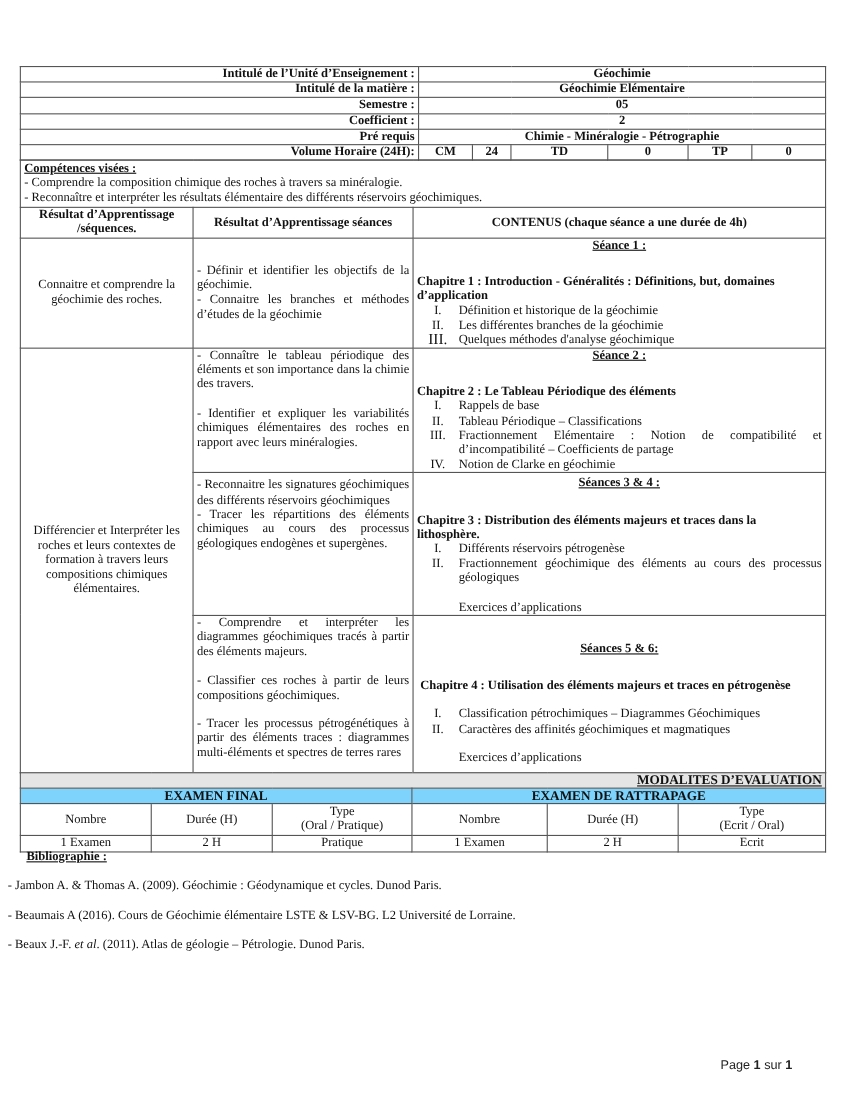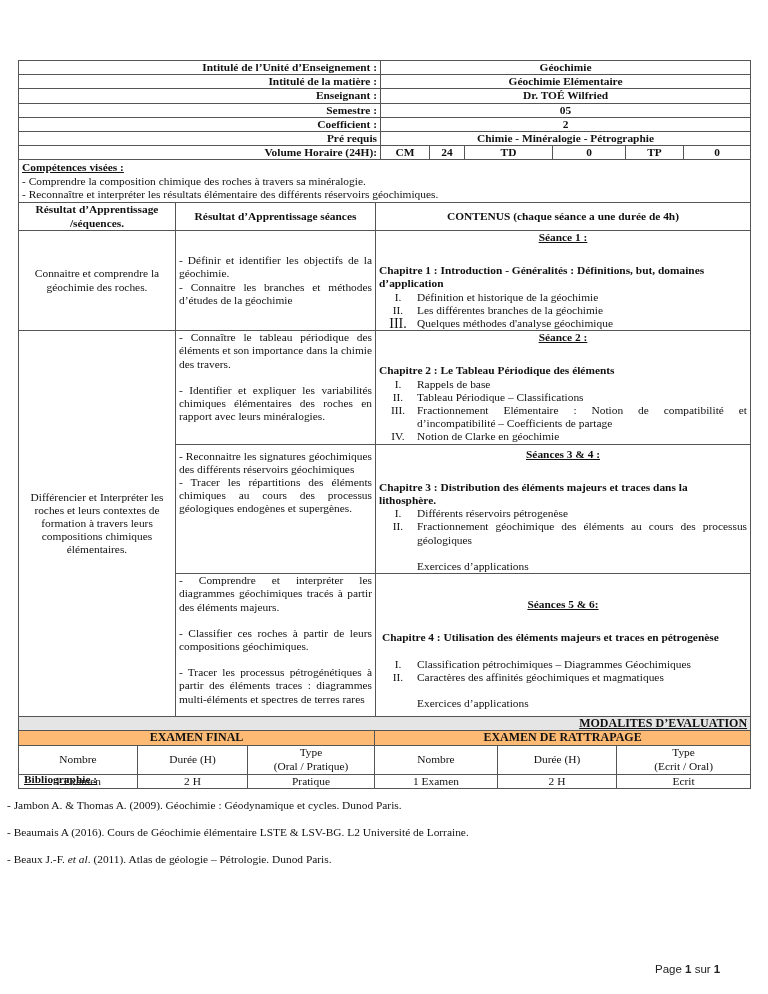--- a/index.html
+++ b/index.html
@@ -22,21 +22,21 @@
   .c2 p { margin: 0; }
   .c2 .gap { height: 13px; }
   .c3 .sh { text-align: center; font-weight: bold; text-decoration: underline; }
   .c3 .ch { font-weight: bold; margin-top: 20px; }
   .c3 .it { display: flex; text-align: justify; }
   .c3 .it .n { width: 38px; flex: none; text-align: center; }
   .c3 .it .n.big { font-size: 14px; }
   .c3 .it .t { flex: 1; }
   .c3 .ex { padding-left: 38px; }
   .gray td { background: #e5e5e5; text-align: right; font-weight: bold; text-decoration: underline; height: 13px; font-size: 12px; }
-  .blue td { background: #fdba74; text-align: center; font-weight: bold; height: 13px; font-size: 12px; }
+  .blue td { background: #7dd3fc; text-align: center; font-weight: bold; height: 13px; font-size: 12px; }
   .evh td { text-align: center; vertical-align: middle; height: 28px; }
   .evv td { text-align: center; height: 13px; }
   .biblio { position: absolute; left: 24px; top: 773px; width: 720px; font-size: 11.4px; }
   .biblio .bt { font-weight: bold; text-decoration: underline; margin: 0 0 0 0; }
   .biblio .bi { margin: 0; position: absolute; left: -17px; white-space: nowrap; }
   .pgnum { position: absolute; left: 655px; top: 963px; font-family: "Liberation Sans", sans-serif; font-size: 11.5px; color: #222; }
   .pgnum b { font-weight: bold; }
   i { font-style: italic; }
 </style>
 </head>
@@ -56,24 +56,20 @@
     <tbody>
         <tr class="hdr">
       <td class="lbl">Intitulé de l’Unité d’Enseignement :</td>
       <td class="val" colspan="6">Géochimie</td>
     </tr>
     <tr class="hdr">
       <td class="lbl">Intitulé de la matière :</td>
       <td class="val" colspan="6">Géochimie Elémentaire</td>
     </tr>
     <tr class="hdr">
-      <td class="lbl">Enseignant :</td>
-      <td class="val" colspan="6">Dr. TOÉ Wilfried</td>
-    </tr>
-    <tr class="hdr">
       <td class="lbl">Semestre :</td>
       <td class="val" colspan="6">05</td>
     </tr>
     <tr class="hdr">
       <td class="lbl">Coefficient :</td>
       <td class="val" colspan="6">2</td>
     </tr>
     <tr class="hdr">
       <td class="lbl">Pré requis</td>
       <td class="val" colspan="6">Chimie - Minéralogie - Pétrographie</td>

